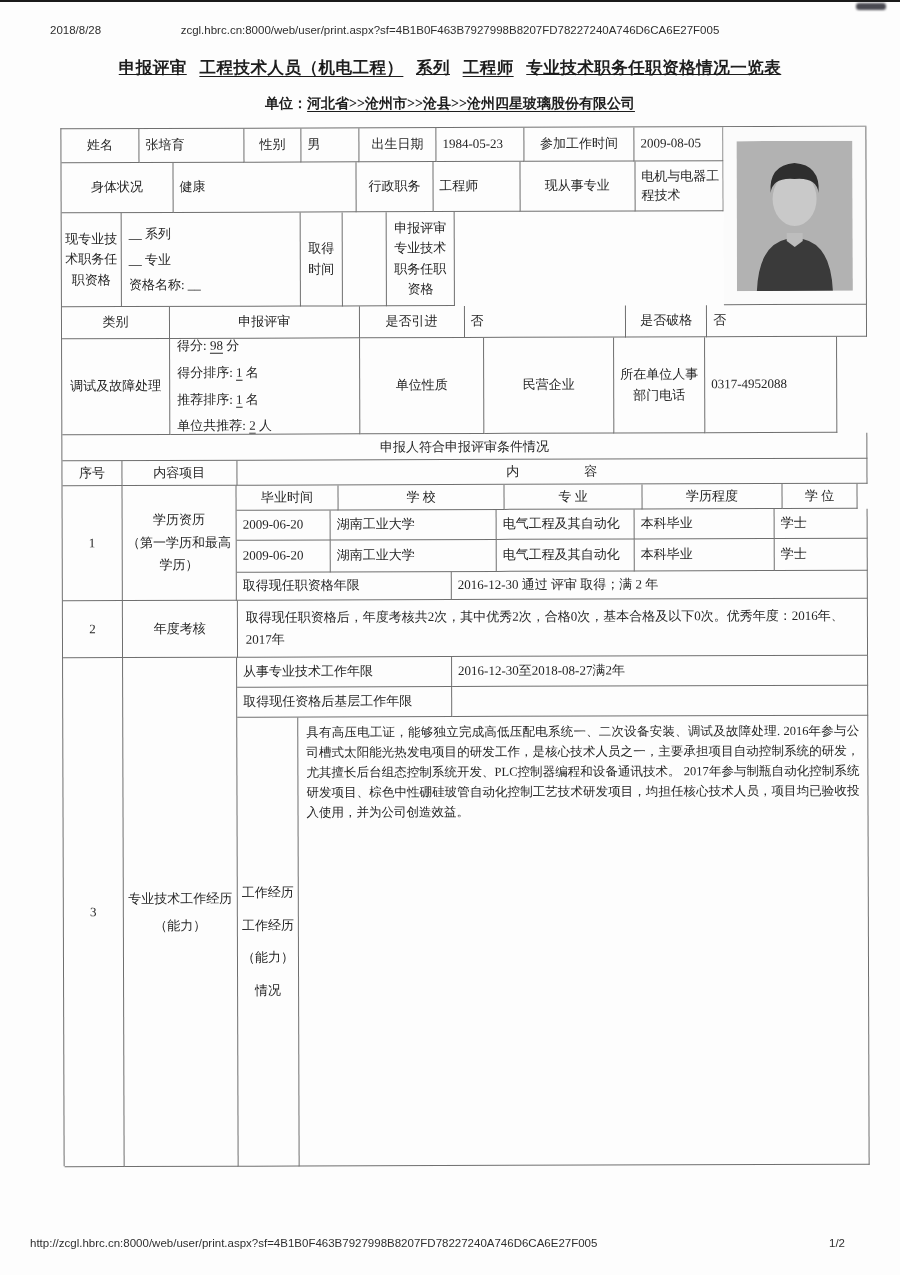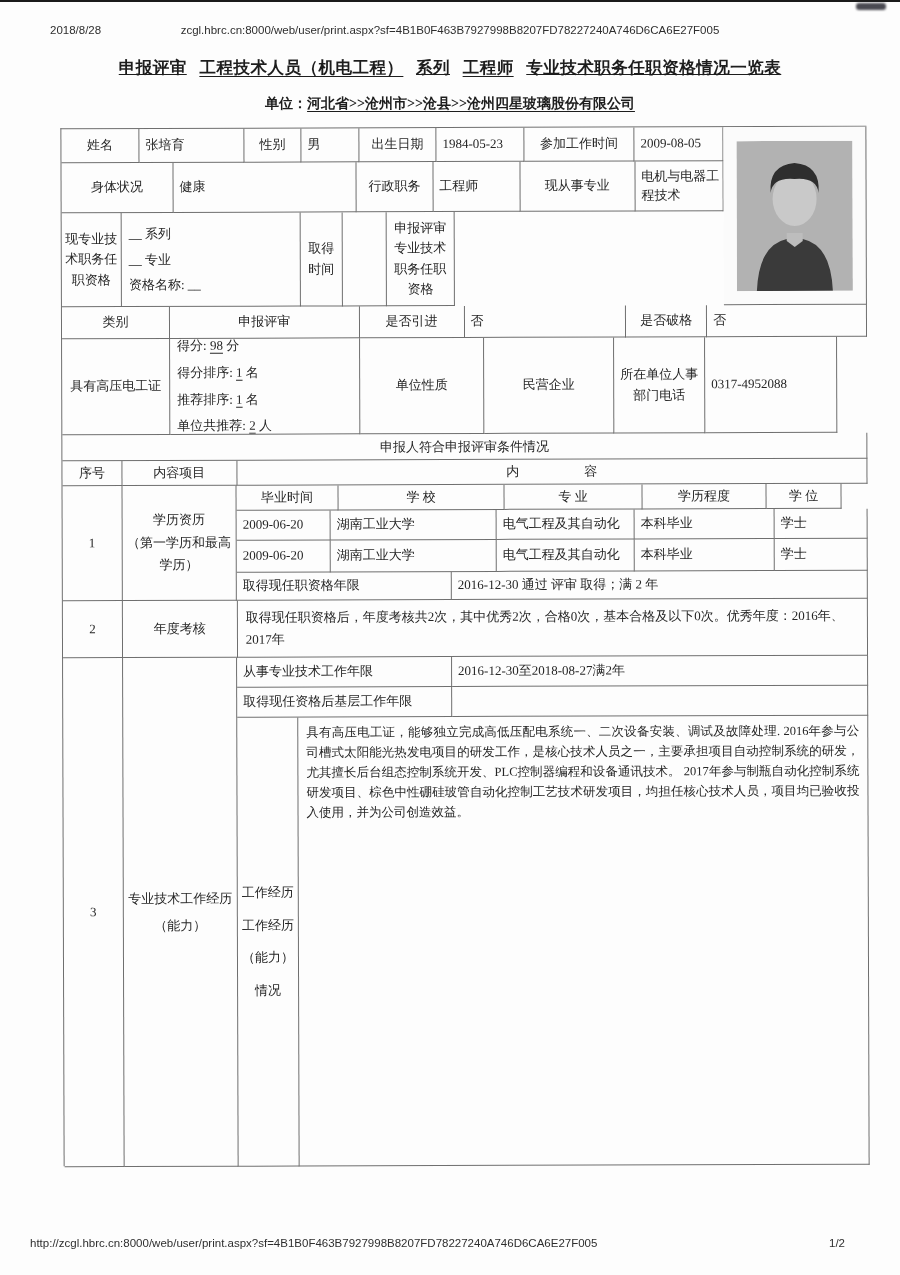--- a/index.html
+++ b/index.html
@@ -124,21 +124,21 @@
     <div class="trow" style="height:32px">
       <div class="cell lbl" style="width:108px">类别</div>
       <div class="cell lbl" style="width:190px">申报评审</div>
       <div class="cell lbl" style="width:105px">是否引进</div>
       <div class="cell val" style="width:162px">否</div>
       <div class="cell lbl" style="width:81px">是否破格</div>
       <div class="cell val" style="width:160px">否</div>
     </div>
 
     <div class="trow" style="height:96px">
-      <div class="cell lbl" style="width:108px">具有高压电工证</div>
+      <div class="cell lbl" style="width:108px">调试及故障处理</div>
       <div class="cell lines" style="width:190px; line-height:2.05">
         <div><span>得分: </span><span class="u">98</span><span> 分</span></div>
         <div><span>得分排序: </span><span class="u">1</span><span> 名</span></div>
         <div><span>推荐排序: </span><span class="u">1</span><span> 名</span></div>
         <div><span>单位共推荐: </span><span class="u">2</span><span> 人</span></div>
       </div>
       <div class="cell lbl" style="width:124px">单位性质</div>
       <div class="cell lbl" style="width:130px">民营企业</div>
       <div class="cell lbl" style="width:91px">所在单位人事部门电话</div>
       <div class="cell val" style="width:132px">0317-4952088</div>
@@ -159,21 +159,21 @@
       <div class="cell center-col" style="width:115px;height:115px; line-height:1.75">
         <div>学历资历</div>
         <div>（第一学历和最高</div>
         <div>学历）</div>
       </div>
       <div class="col" style="width:631px">
         <div class="trow" style="height:25px">
           <div class="cell lbl" style="width:102px">毕业时间</div>
           <div class="cell lbl" style="width:166px">学 校</div>
           <div class="cell lbl" style="width:138px">专 业</div>
-          <div class="cell lbl" style="width:124px">学历程度</div>
+          <div class="cell lbl" style="width:140px">学历程度</div>
           <div class="cell lbl" style="width:75px">学 位</div>
         </div>
         <div class="trow" style="height:30px">
           <div class="cell val" style="width:94px">2009-06-20</div>
           <div class="cell val" style="width:166px">湖南工业大学</div>
           <div class="cell val" style="width:138px">电气工程及其自动化</div>
           <div class="cell val" style="width:140px">本科毕业</div>
           <div class="cell val" style="width:93px">学士</div>
         </div>
         <div class="trow" style="height:32px">

